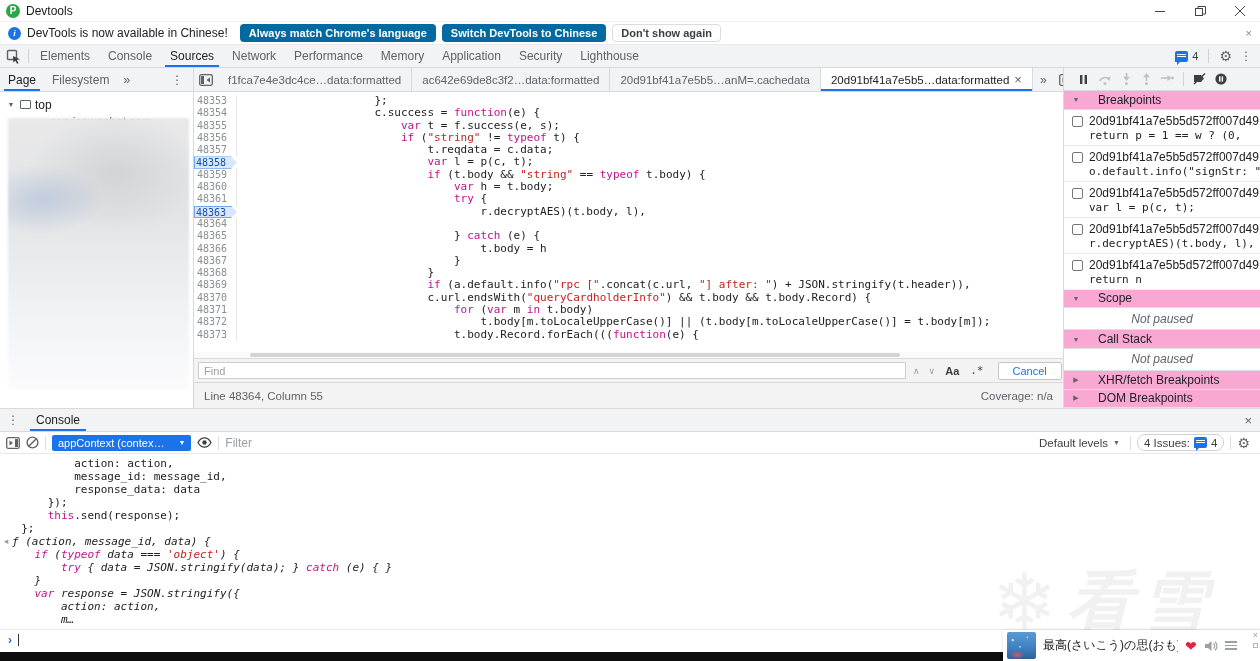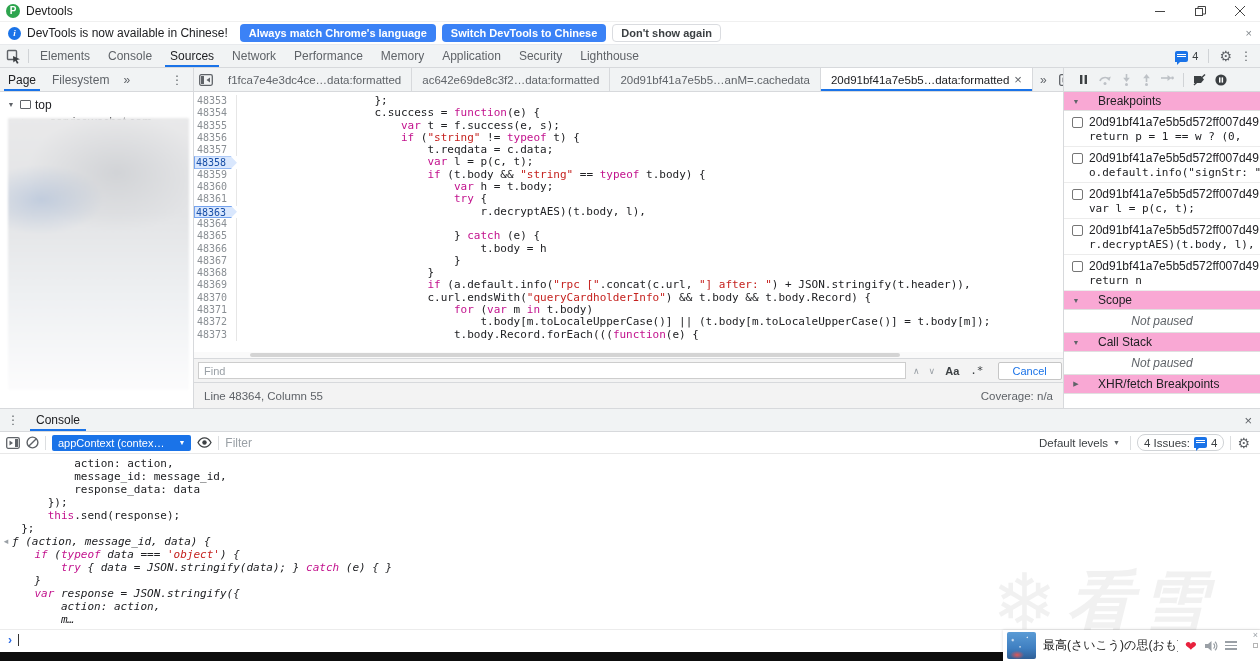--- a/index.html
+++ b/index.html
@@ -12,21 +12,21 @@
   .win-title { font-size:12px; color:#1b1b1b; }
   .win-controls { position:absolute; right:0; top:0; height:22px; display:flex; }
   .win-btn { width:40px; height:22px; display:flex; align-items:center; justify-content:center; color:#444; }
   .win-btn svg { display:block; }
 
   
   .notifbar { position:absolute; top:22px; left:0; width:1260px; height:23px; background:#fff; border-bottom:1px solid #e8eaed; display:flex; align-items:center; padding:0 8px; gap:6px; }
   .info-icon { width:13px; height:13px; border-radius:50%; background:#1a73e8; color:#fff; font-size:9px; font-weight:bold; display:inline-flex; align-items:center; justify-content:center; font-family:"Liberation Serif",serif; font-style:italic; }
   .notif-text { font-size:12px; color:#202124; margin-right:6px; }
   .nbtn { height:18px; border-radius:4px; font-size:11px; font-weight:bold; padding:0 8px; display:inline-flex; align-items:center; cursor:pointer; border:1px solid transparent; }
-  .nbtn.primary { background:#3b82f6; color:#fff; }
+  .nbtn.primary { background:#0369a1; color:#fff; }
   .nbtn.outline { background:#fff; color:#3c4043; border-color:#dadce0; }
   .notif-close { position:absolute; right:8px; color:#80868b; font-size:11px; }
 
   
   .maintabs { position:absolute; top:45px; left:0; width:1260px; height:23px; background:#f1f3f4; border-bottom:1px solid #d7d9dc; display:flex; align-items:stretch; }
   .mt-icon { width:26px; display:flex; align-items:center; justify-content:center; }
   .mt-divider { width:1px; background:#d0d3d6; margin:4px 2px; }
   .dt-tab { padding:0 9px; display:flex; align-items:center; color:#5f6368; font-size:12px; position:relative; cursor:pointer; }
   .dt-tab.active { color:#202124; }
   .dt-tab.active::after { content:""; position:absolute; left:4px; right:4px; bottom:0; height:2px; background:#1a73e8; }
@@ -478,20 +478,24 @@
     <div class="notpaused">Not paused</div>
     <div class="sec-h">
       <span class="tw">▼</span>
       <span>Call Stack</span>
     </div>
     <div class="notpaused">Not paused</div>
     <div class="sec-h">
       <span class="tw">▶</span>
       <span>XHR/fetch Breakpoints</span>
     </div>
+    <div class="sec-h">
+      <span class="tw">▶</span>
+      <span>DOM Breakpoints</span>
+    </div>
   </div>
 </div>
 
 <div class="drawer">
   <div class="drawer-header">
     <span class="dh-kebab">⋮</span>
     <span class="drawer-tab">Console</span>
     <span class="dh-close">×</span>
   </div>
   <div class="console-toolbar">

